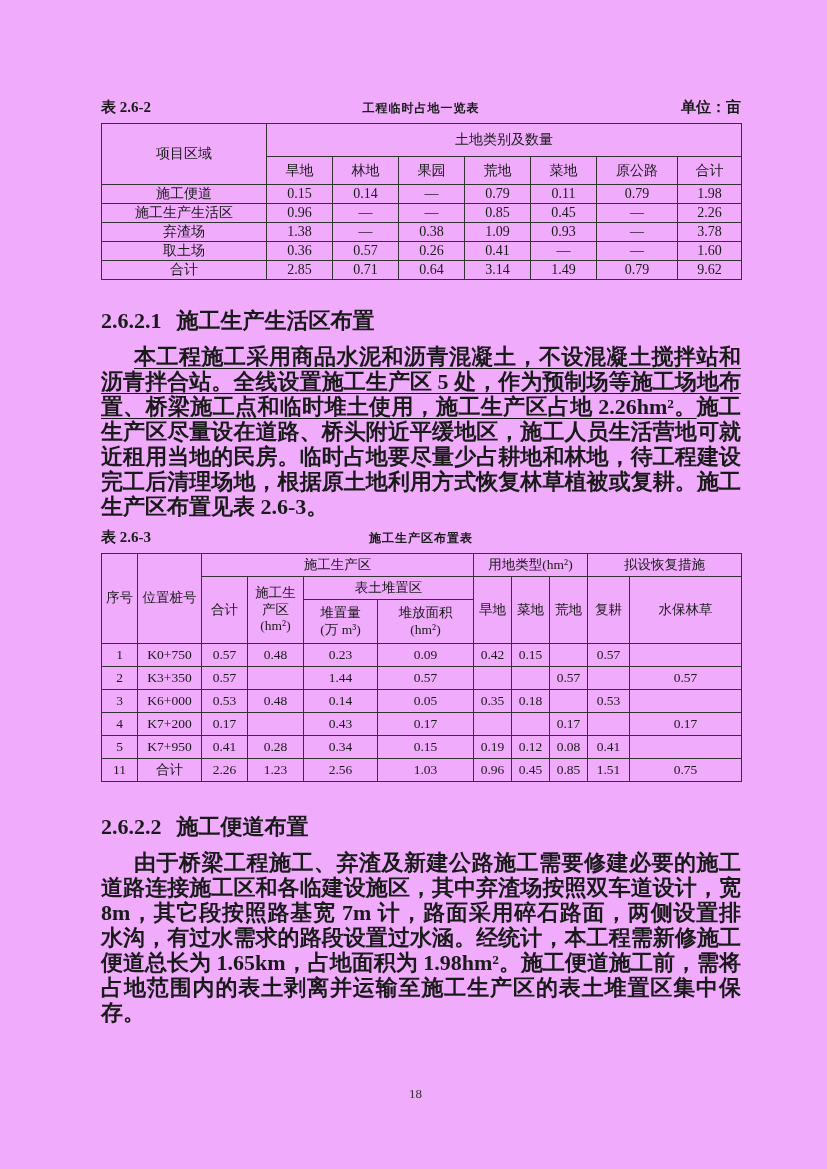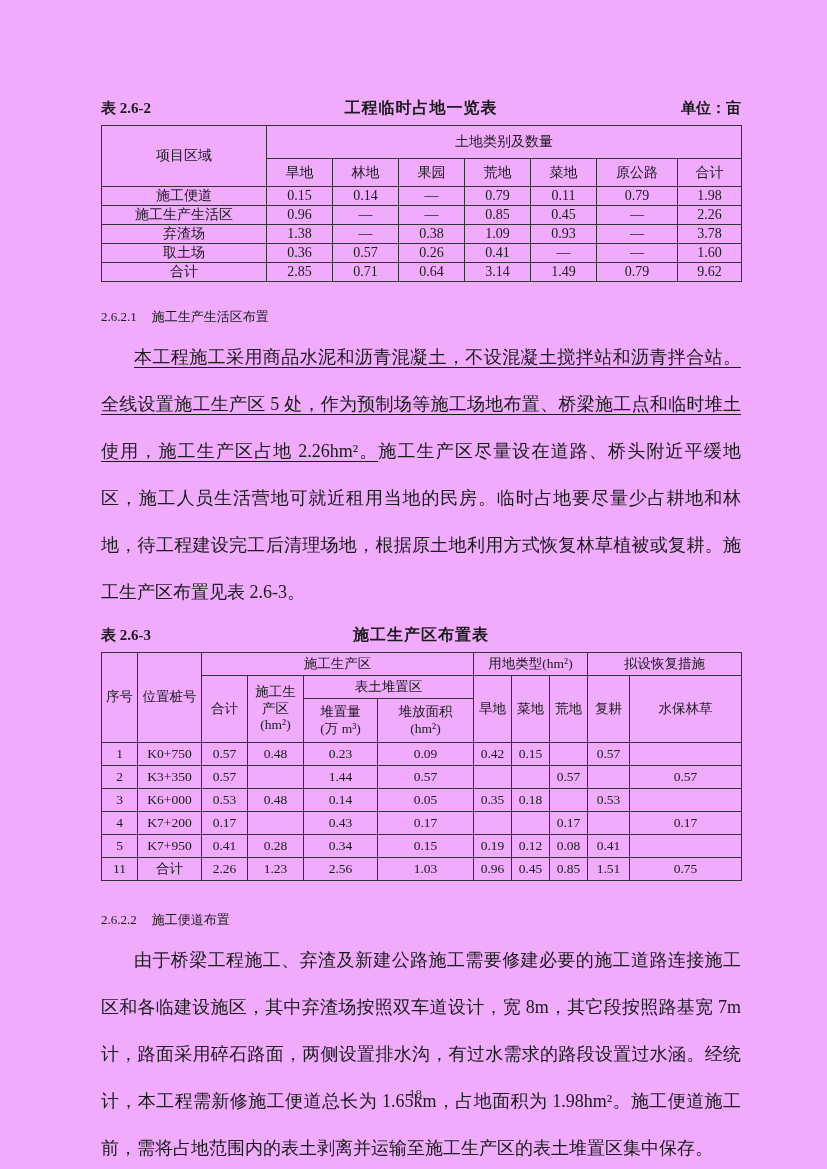--- a/index.html
+++ b/index.html
@@ -10,47 +10,48 @@
     font-family:"Liberation Serif","DejaVu Serif",serif;
     color:#1a1a1a;
     overflow:hidden;
     margin:0 auto;
   }
   .content{position:absolute;left:101px;top:98px;width:640px;}
 
   
   .caption{display:flex;align-items:baseline;font-weight:bold;margin:0 0 6px 0;}
   .cap-label{width:140px;font-size:15px;text-align:left;}
-  .cap-title{flex:1;text-align:center;font-size:16px;font-family:Liberation Serif, serif;letter-spacing:1px;}
+  .cap-title{flex:1;text-align:center;font-size:12px;font-family:Liberation Serif, serif;letter-spacing:1px;}
   .cap-unit{width:140px;font-size:15px;text-align:right;}
 
   
   table{border-collapse:collapse;width:640px;table-layout:fixed;}
   td,th{border:1px solid #333;text-align:center;vertical-align:middle;padding:0 2px;font-weight:normal;overflow:hidden;}
   .t1{font-size:14px;}
   .t1 thead tr.h1{height:33px;}
   .t1 thead tr.h2{height:28px;}
   .t1 tbody tr{height:17px;}
   .t2{font-size:13.5px;margin-top:1px;}
   .t2 th{white-space:pre-line;line-height:1.25;}
   .t2 thead tr.h1{height:23px;}
   .t2 thead tr.h2{height:23px;}
   .t2 thead tr.h3{height:44px;}
   .t2 tbody tr{height:23px;}
 
   
-  .sec-heading{font-size:13px;font-weight:normal;margin:26px 0 8px 0;}
+  .sec-heading{font-size:22px;font-weight:bold;margin:26px 0 8px 0;}
   .sec-num{margin-right:15px;}
 
   
   .para{
-    font-size:18px;line-height:47px;
+    font-size:22px;line-height:25px;
     text-align:justify;
     text-indent:33px;
     margin:0;
+    font-weight:bold;
   }
   .ul{text-decoration:underline;text-underline-offset:4px;text-decoration-thickness:1px;}
   .para-gap{margin-bottom:2px;}
 
   .footer{
     position:absolute;top:1086px;left:4px;right:0;
     text-align:center;font-size:13px;color:#333;
   }
 </style>
 </head>

